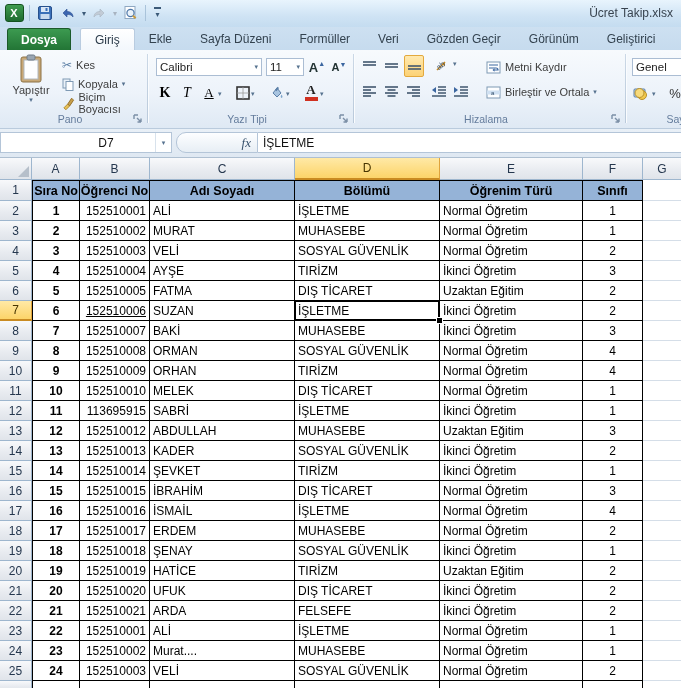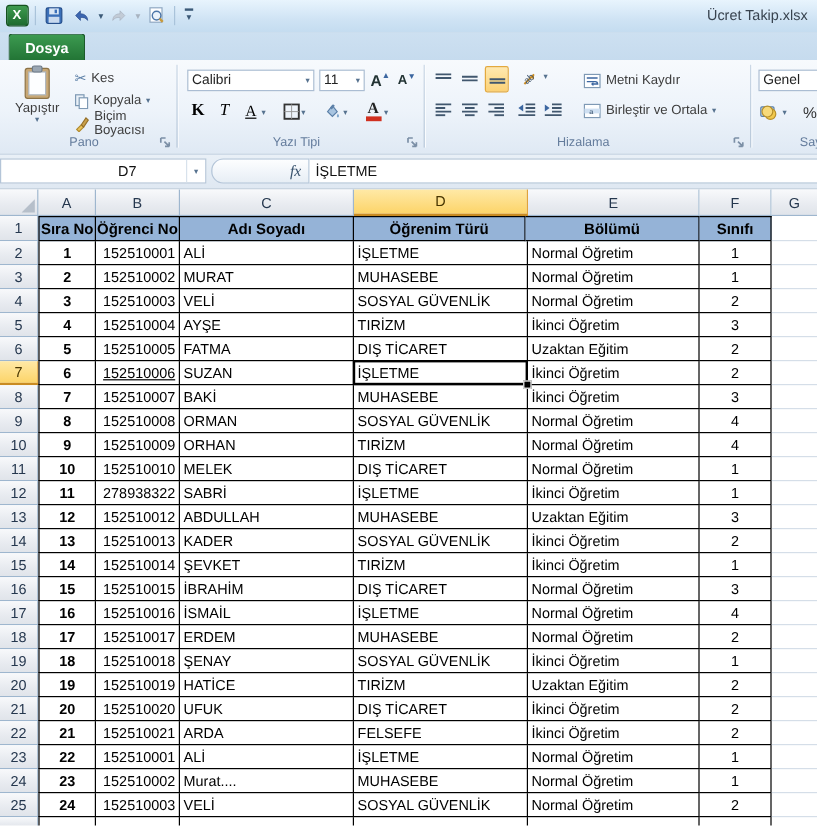--- a/index.html
+++ b/index.html
@@ -131,20 +131,30 @@
     <div class="qbtn" style="flex-direction:column;width:12px;">
       <div style="width:7px;height:1.5px;background:#3C5A78;margin-bottom:1px;"></div>
       <span class="mini-caret">▾</span>
     </div>
   </div>
   <div class="win-title">Ücret Takip.xlsx</div>
 </div>
 
 <div class="abs tabrow">
   <div class="tab-file">Dosya</div>
+  <div class="tabs">
+      <div class="tab active">Giriş</div>
+      <div class="tab">Ekle</div>
+      <div class="tab">Sayfa Düzeni</div>
+      <div class="tab">Formüller</div>
+      <div class="tab">Veri</div>
+      <div class="tab">Gözden Geçir</div>
+      <div class="tab">Görünüm</div>
+      <div class="tab">Geliştirici</div>
+    </div>
 </div>
 
 <div class="abs ribbon">
 
   <div class="rgroup" style="left:0;width:148px;">
     <div class="abs" style="left:6px;top:4px;width:50px;text-align:center;">
       <svg width="26" height="30" viewBox="0 0 26 30" style="margin:0 auto;">
         <rect x="3" y="3" width="20" height="25" rx="2" fill="#C8A876" stroke="#8D7346"></rect>
         <rect x="6" y="6" width="14" height="19" fill="#FDFEFF" stroke="#B0B8C0"></rect>
         <rect x="9" y="1" width="8" height="5" rx="1.5" fill="#9AA6B2" stroke="#6E7B88"></rect>
@@ -388,22 +398,22 @@
       <div class="gc hcell sel" style="width: 145px; height: 22px;">D</div>
       <div class="gc hcell" style="width: 143px; height: 22px;">E</div>
       <div class="gc hcell" style="width: 60px; height: 22px;">F</div>
       <div class="gc hcell" style="width: 39px; height: 22px;">G</div>
     </div>
     <div class="grow">
       <div class="gc hcell" style="width: 32px; height: 21px;">1</div>
       <div class="gc cell blue" style="width: 48px; height: 21px; border-left: 1px solid rgb(0, 0, 0); border-top: 1px solid rgb(0, 0, 0);">Sıra No</div>
       <div class="gc cell blue" style="width: 70px; height: 21px; border-top: 1px solid rgb(0, 0, 0);">Öğrenci No</div>
       <div class="gc cell blue" style="width: 145px; height: 21px; border-top: 1px solid rgb(0, 0, 0);">Adı Soyadı</div>
+      <div class="gc cell blue" style="width: 145px; height: 21px; border-top: 1px solid rgb(0, 0, 0);">Bölümü</div>
       <div class="gc cell blue" style="width: 143px; height: 21px; border-top: 1px solid rgb(0, 0, 0);">Öğrenim Türü</div>
-      <div class="gc cell blue" style="width: 145px; height: 21px; border-top: 1px solid rgb(0, 0, 0);">Bölümü</div>
       <div class="gc cell blue" style="width: 60px; height: 21px; border-top: 1px solid rgb(0, 0, 0);">Sınıfı</div>
       <div class="gc gcell" style="width: 39px; height: 21px;"></div>
     </div>
     <div class="grow">
       <div class="gc hcell" style="width: 32px; height: 20px;">2</div>
       <div class="gc cell center bold" style="width: 48px; height: 20px; border-left: 1px solid rgb(0, 0, 0);">1</div>
       <div class="gc cell right" style="width: 70px; height: 20px;">152510001</div>
       <div class="gc cell" style="width: 145px; height: 20px;">ALİ</div>
       <div class="gc cell" style="width: 145px; height: 20px;">İŞLETME</div>
       <div class="gc cell" style="width: 143px; height: 20px;">Normal Öğretim</div>
@@ -496,21 +506,21 @@
       <div class="gc cell right" style="width: 70px; height: 20px;">152510010</div>
       <div class="gc cell" style="width: 145px; height: 20px;">MELEK</div>
       <div class="gc cell" style="width: 145px; height: 20px;">DIŞ TİCARET</div>
       <div class="gc cell" style="width: 143px; height: 20px;">Normal Öğretim</div>
       <div class="gc cell center" style="width: 60px; height: 20px;">1</div>
       <div class="gc gcell" style="width: 39px; height: 20px;"></div>
     </div>
     <div class="grow">
       <div class="gc hcell" style="width: 32px; height: 20px;">12</div>
       <div class="gc cell center bold" style="width: 48px; height: 20px; border-left: 1px solid rgb(0, 0, 0);">11</div>
-      <div class="gc cell right" style="width: 70px; height: 20px;">278938322</div>
+      <div class="gc cell right" style="width: 70px; height: 20px;">113695915</div>
       <div class="gc cell" style="width: 145px; height: 20px;">SABRİ</div>
       <div class="gc cell" style="width: 145px; height: 20px;">İŞLETME</div>
       <div class="gc cell" style="width: 143px; height: 20px;">İkinci Öğretim</div>
       <div class="gc cell center" style="width: 60px; height: 20px;">1</div>
       <div class="gc gcell" style="width: 39px; height: 20px;"></div>
     </div>
     <div class="grow">
       <div class="gc hcell" style="width: 32px; height: 20px;">13</div>
       <div class="gc cell center bold" style="width: 48px; height: 20px; border-left: 1px solid rgb(0, 0, 0);">12</div>
       <div class="gc cell right" style="width: 70px; height: 20px;">152510012</div>

